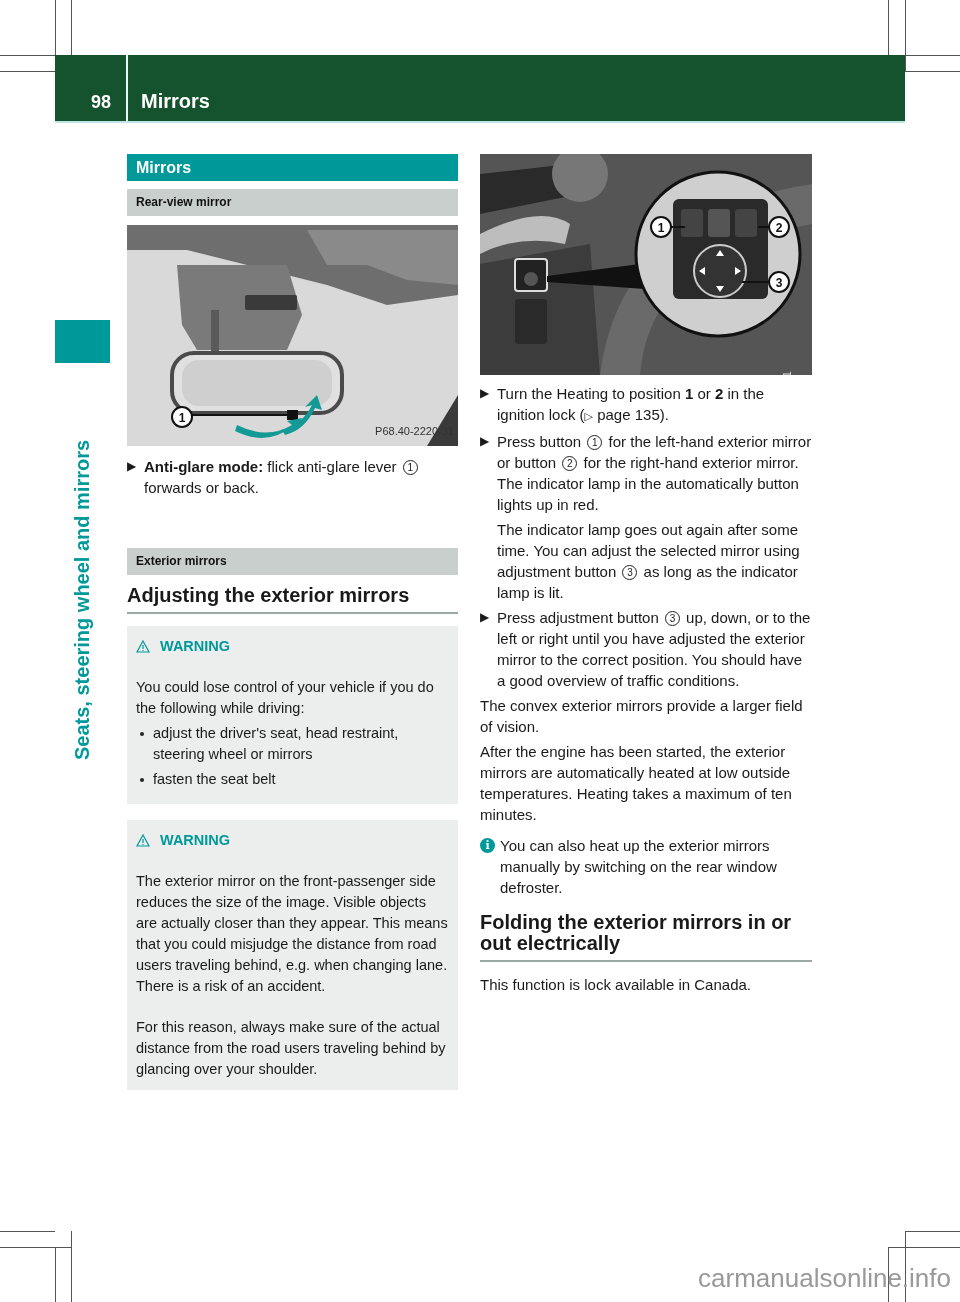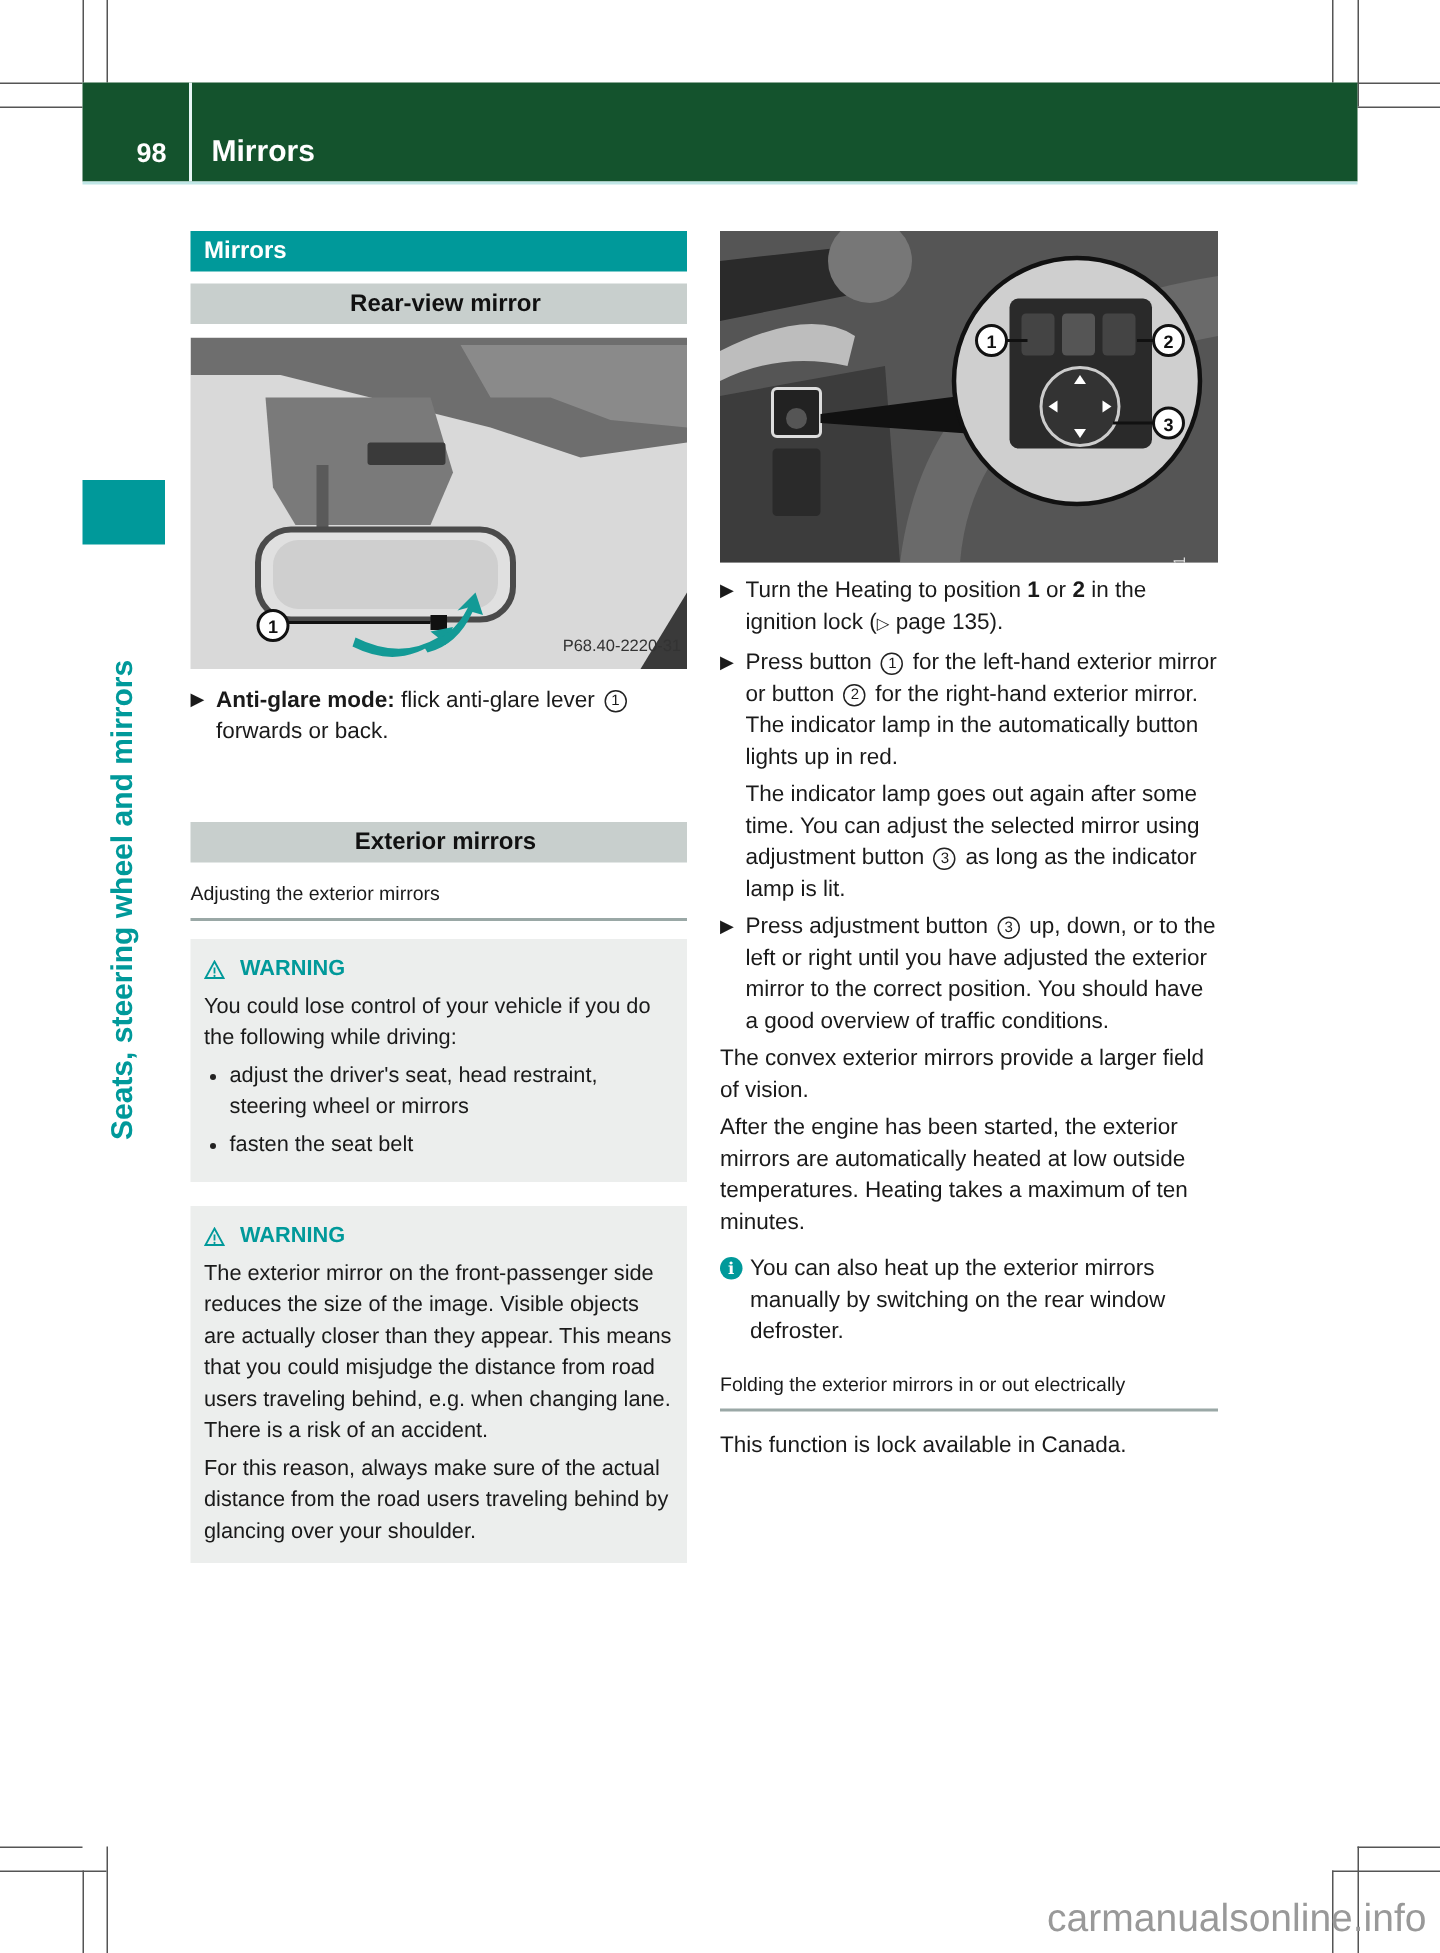--- a/index.html
+++ b/index.html
@@ -43,47 +43,47 @@
 
   .col { position: absolute; font-size: 15px; line-height: 21px; }
   .col-left { left: 127px; top: 154px; width: 331px; }
   .col-right { left: 480px; top: 154px; width: 332px; }
 
   .sec-head {
     background: #00999a; color: #fff; font-weight: bold; font-size: 16px;
     height: 27px; line-height: 27px; padding-left: 9px;
   }
   .sub-head {
-    background: #c8cfcd; color: #111; font-weight: bold; font-size: 16px;
-    height: 27px; line-height: 27px; padding-left: 9px; text-align: center;
+    background: #c8cfcd; color: #111; font-weight: bold; font-size: 12px;
+    height: 27px; line-height: 27px; padding-left: 9px;
   }
   .img-box { position: relative; overflow: hidden; }
   .img-code {
     position: absolute; right: 4px; bottom: 4px; font-size: 11px; color: #333;
     font-family: "Liberation Sans Narrow", "Liberation Sans", sans-serif;
   }
   .step { position: relative; padding-left: 17px; }
   .step .arrow {
     position: absolute; left: 0; top: 0; font-size: 12px;
   }
   .num-circle {
     display: inline-block; width: 13px; height: 13px; border: 1px solid #222; border-radius: 50%;
     font-size: 10px; line-height: 13px; text-align: center; vertical-align: 1px; margin: 0 2px;
   }
   .h2 {
-    font-weight: normal; font-size: 13px; line-height: 21px; padding-bottom: 6px;
+    font-weight: bold; font-size: 20px; line-height: 21px; padding-bottom: 6px;
     border-bottom: 2px solid #9aa8a6;
   }
   .warning-box {
     background: #eceeed; padding: 10px 9px 10px 9px; font-size: 14.5px; line-height: 21px;
   }
   .warning-title {
     color: #00999a; font-weight: bold; font-size: 14.5px; display: flex; align-items: center; gap: 10px;
   }
-  .warning-box p { margin: 4px 0 0 0; }
+  .warning-box p { margin: 20px 0 0 0; }
   .warning-box ul { margin: 4px 0 0 0; padding-left: 0; list-style: none; }
   .warning-box li { position: relative; padding-left: 17px; margin-bottom: 4px; }
   .warning-box li::before {
     content: ""; position: absolute; left: 4px; top: 9px; width: 4px; height: 4px; border-radius: 50%; background: #222;
   }
   p { margin: 0; }
   .info-row { position: relative; padding-left: 20px; }
   .info-icon {
     position: absolute; left: 0; top: 3px; width: 15px; height: 15px; border-radius: 50%;
     background: #00999a; color: #fff; font-weight: bold; font-size: 11px; text-align: center; line-height: 15px;

